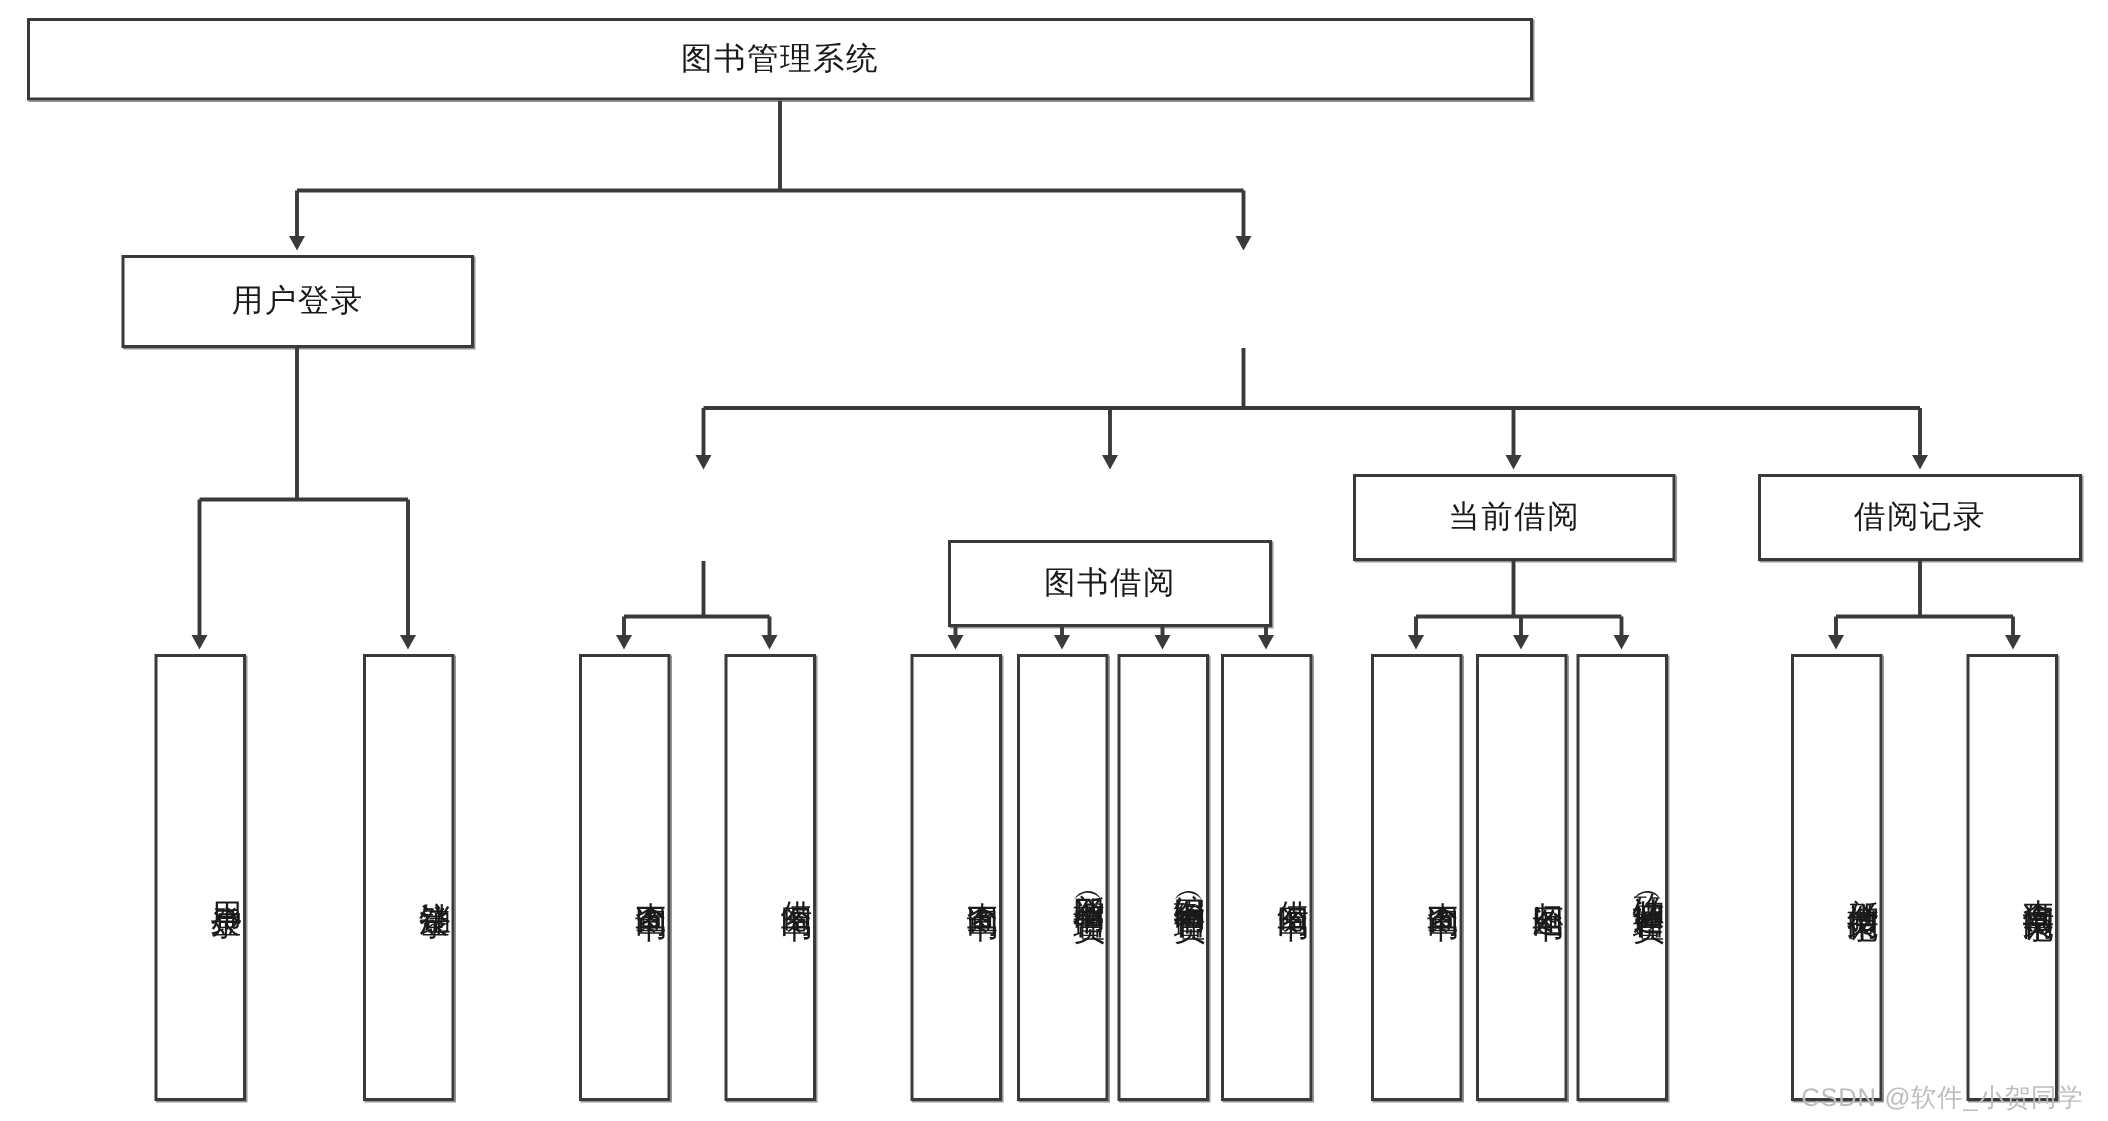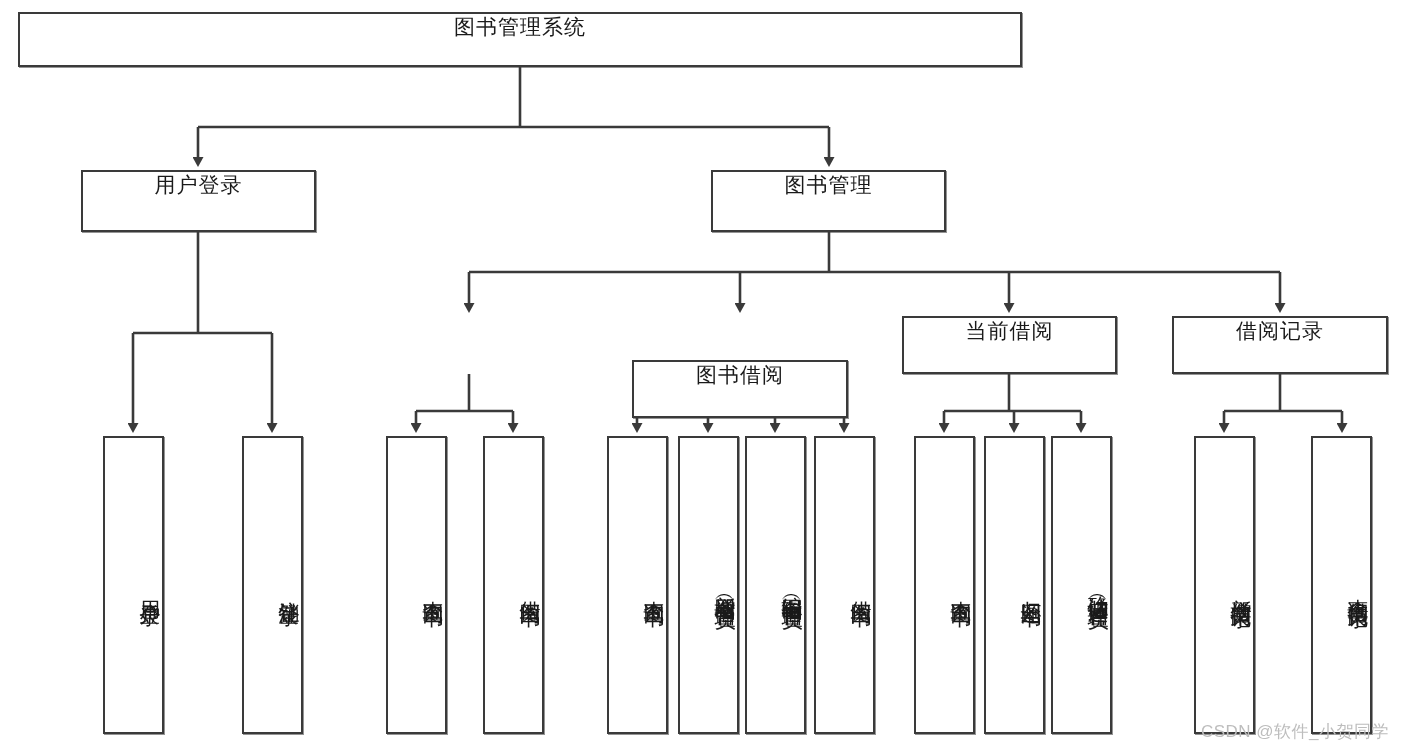--- a/index.html
+++ b/index.html
@@ -22,20 +22,21 @@
     width: 1405px;
     height: 747px;
     pointer-events: none;
   }
   .node {
     position: absolute;
     box-sizing: border-box;
     border: 2px solid #3a3a3a;
     background: #ffffff;
     display: flex;
+    align-items: center;
     justify-content: center;
     color: #1a1a1a;
     box-shadow: 1px 1px 0 rgba(60,60,60,0.55);
   }
   .node.h {
     font-size: 21px;
     letter-spacing: 1px;
     line-height: 1.2;
   }
   .node.leaf {
@@ -121,23 +122,20 @@
     </g>
   </svg>
 
   <div class="node h" style="left:18px; top:12px; width:1004px; height:55px;">
     <span>图书管理系统</span>
   </div>
 
   <div class="node h" style="left:81px; top:170px; width:235px; height:62px;">
     <span>用户登录</span>
   </div>
-  <div class="node h" style="left:711px; top:170px; width:235px; height:62px;">
-    <span>图书管理</span>
-  </div>
 
   <div class="node h" style="left:632px; top:316px; width:216px; height:58px;margin-top:44px;">
     <span>图书借阅</span>
   </div>
   <div class="node h" style="left:902px; top:316px; width:215px; height:58px;">
     <span>当前借阅</span>
   </div>
   <div class="node h" style="left:1172px; top:316px; width:216px; height:58px;">
     <span>借阅记录</span>
   </div>

